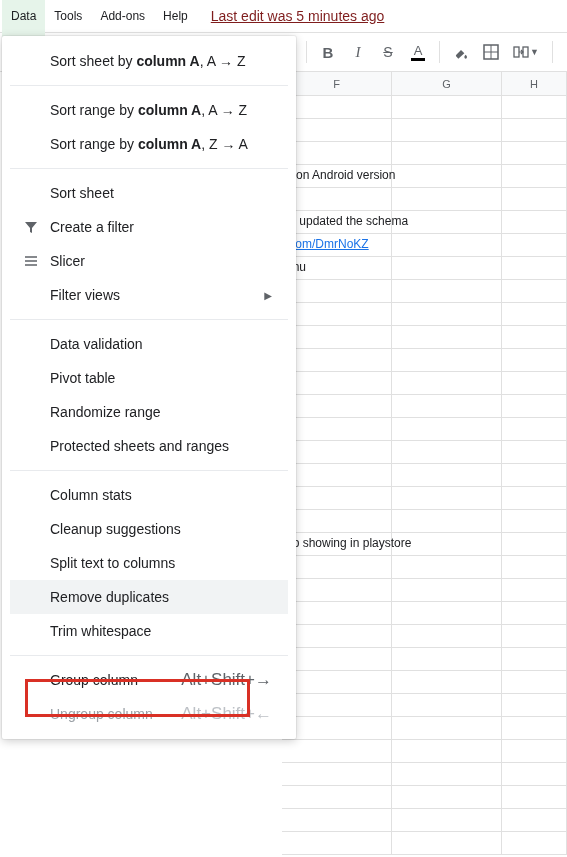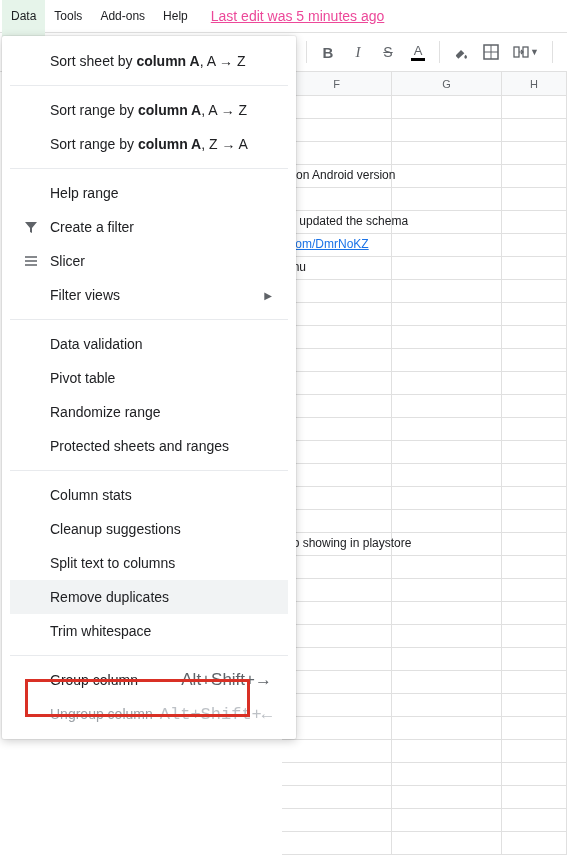--- a/index.html
+++ b/index.html
@@ -25,21 +25,21 @@
     font-size: 12px;
     color: #202124;
     cursor: pointer;
   }
   .menubar-item.active {
     background: #e6f4ea;
     border-radius: 2px;
   }
   .last-edit {
     margin-left: 14px;
-    color: #ec4899;
+    color: #7f1d1d;
     text-decoration: underline;
     font-size: 14px;
   }
   .toolbar {
     display: flex;
     align-items: center;
     height: 40px;
     border-top: 1px solid #e0e0e0;
     border-bottom: 1px solid #e0e0e0;
     padding-left: 300px;
@@ -132,21 +132,21 @@
     cursor: pointer;
     position: relative;
   }
   .dd-item.disabled { color: #9aa0a6; }
   .dd-item.hover { background: #f1f3f4; }
   .dd-item .shortcut {
     margin-left: auto;
     color: #5f6368;
     font-size: 17px;
   }
-  .dd-item.disabled .shortcut { color: #bdc1c6; font-family: Liberation Mono, monospace; }
+  .dd-item.disabled .shortcut { color: #bdc1c6; }
   .dd-item .arrow { margin-left: auto; color: #5f6368; font-size: 10px; }
   .dd-icon {
     position: absolute;
     left: 12px;
     width: 18px;
     height: 18px;
     display: flex;
     align-items: center;
     justify-content: center;
     color: #5f6368;
@@ -393,21 +393,21 @@
     <span><span>Sort sheet by </span><b>column A</b><span>, A → Z</span></span>
   </div>
   <div class="dd-sep"></div>
   <div class="dd-item">
     <span><span>Sort range by </span><b>column A</b><span>, A → Z</span></span>
   </div>
   <div class="dd-item">
     <span><span>Sort range by </span><b>column A</b><span>, Z → A</span></span>
   </div>
   <div class="dd-sep"></div>
-  <div class="dd-item">Help range</div>
+  <div class="dd-item">Sort sheet</div>
   <div class="dd-item">
     <span class="dd-icon">
       <svg width="16" height="16" viewBox="0 0 16 16">
           <path fill="#5f6368" d="M2 3h12l-5 6v5l-2-1V9L2 3z"></path>
         </svg>
     </span>
     <span>Create a filter</span>
   </div>
   <div class="dd-item">
     <span class="dd-icon">

